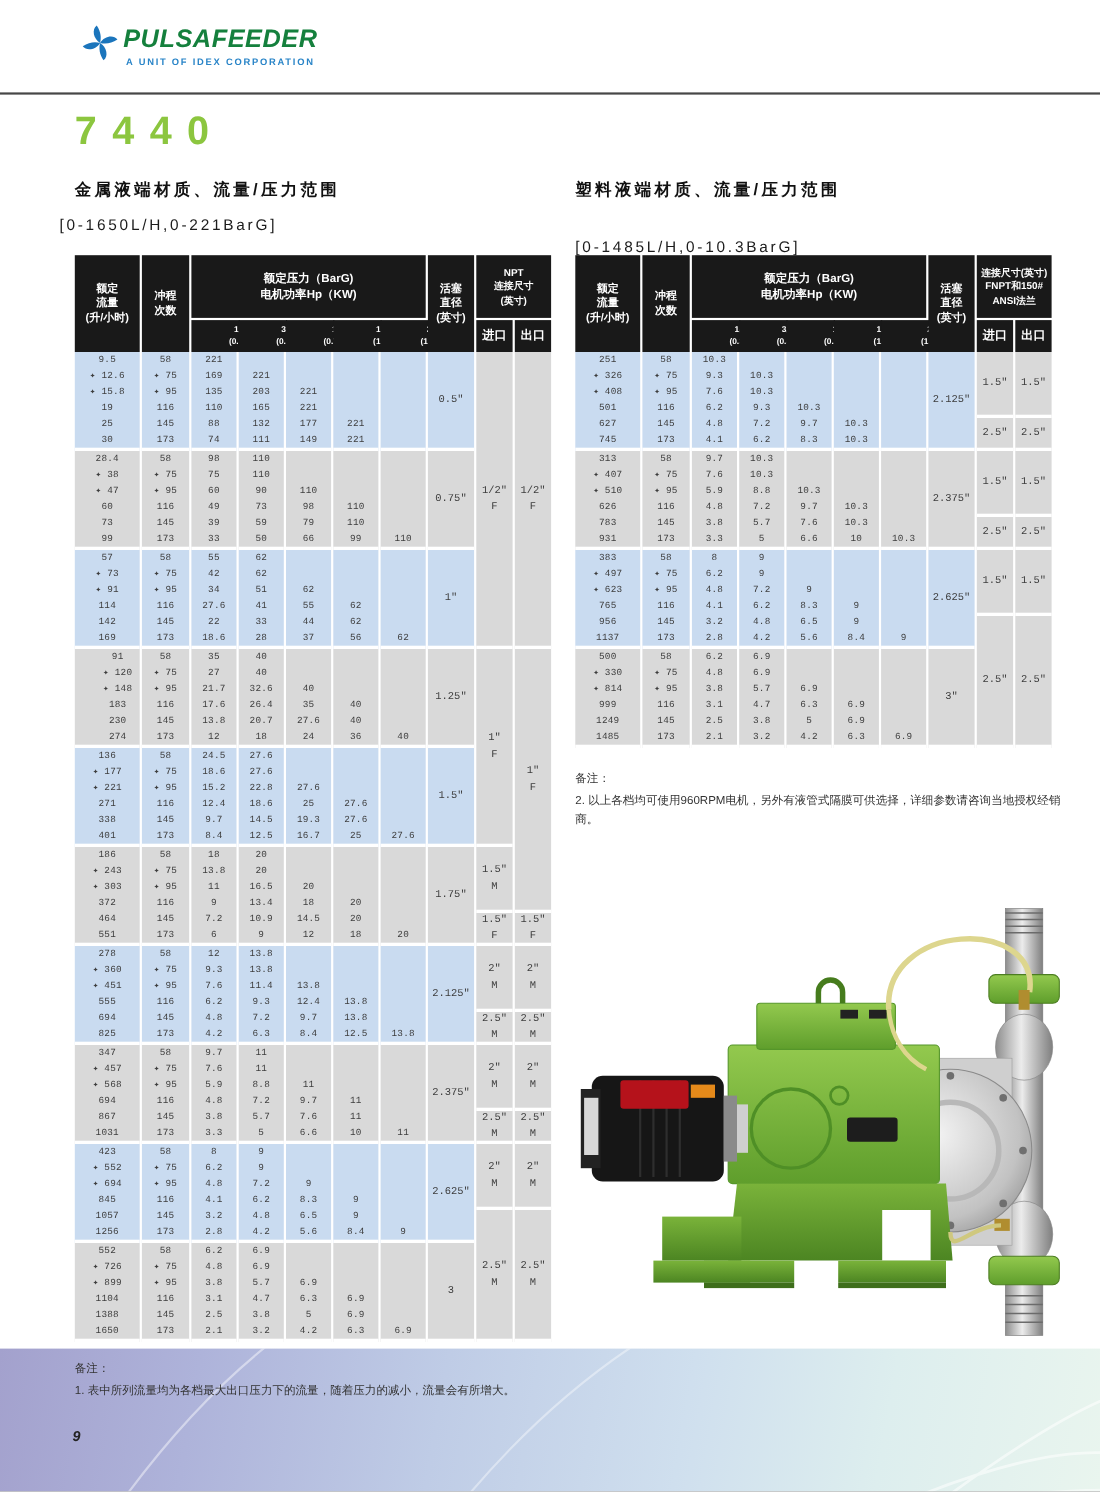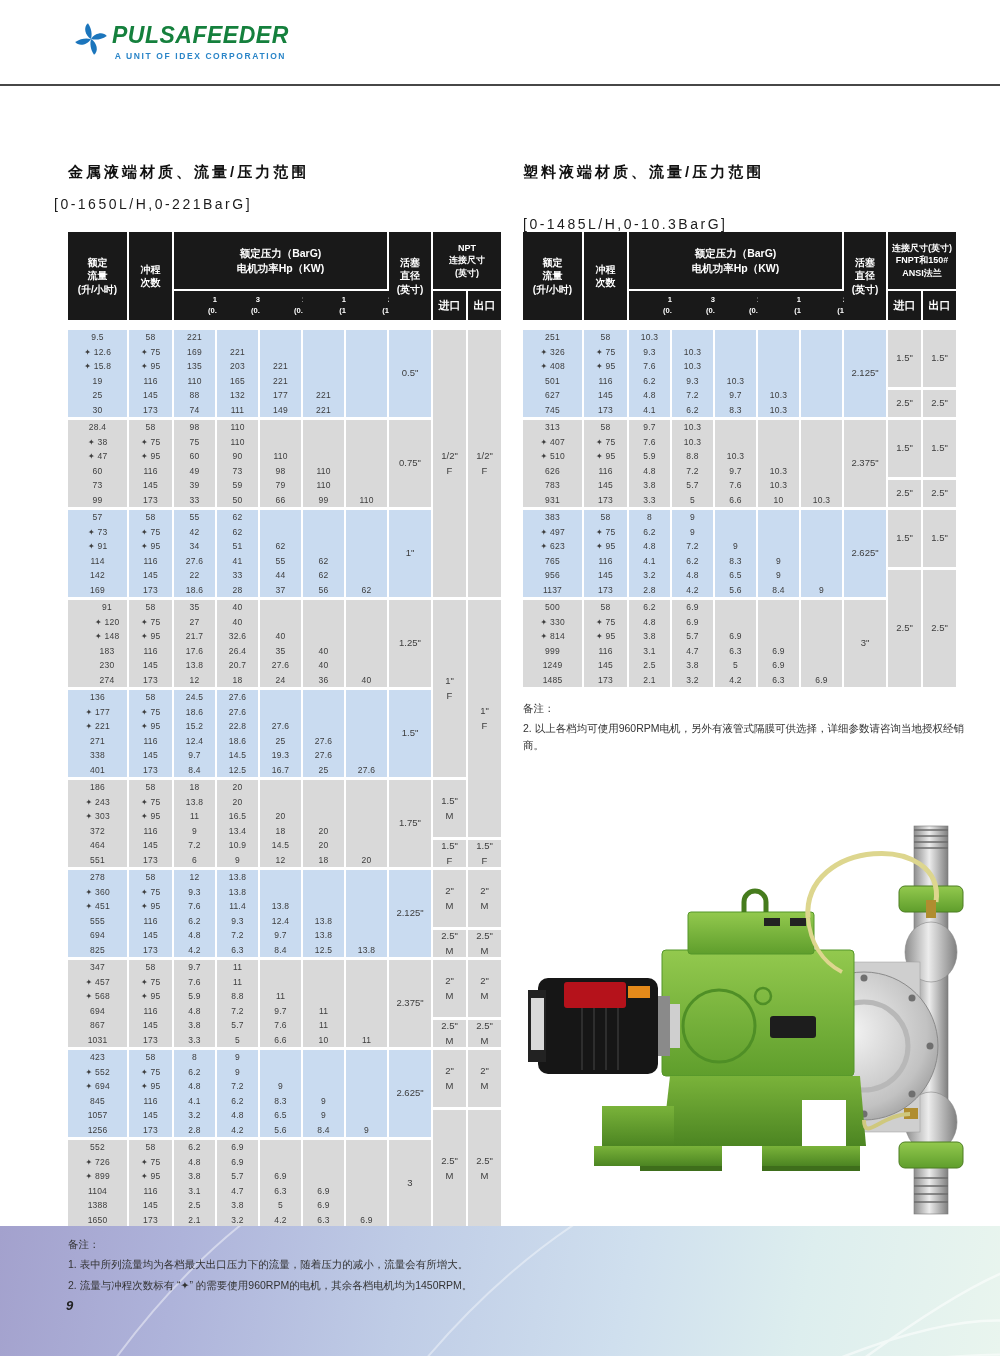--- a/index.html
+++ b/index.html
@@ -18,21 +18,21 @@
   .sec-title { position:absolute; font-size:15px; font-weight:bold; letter-spacing:3px; color:#111; }
   .sec-range { position:absolute; font-size:14px; letter-spacing:2.5px; color:#1c1c1c; font-weight:500; }
 
   
   .spec-table { position:absolute; width:436px; }
   .spec-header { display:grid; grid-template-rows:57px 29px; gap:2px; }
   .hdr { background:#191919; color:#fff; display:flex; align-items:center; justify-content:center;
          text-align:center; font-weight:bold; white-space:pre-line; line-height:1.35; }
   .f10 { font-size:10px; } .f105 { font-size:10.5px; } .f75 { font-size:7.6px;padding-left:44px; }
   .f9 { font-size:9px; } .f11 { font-size:11px; }
-  .spec-body { display:grid; grid-auto-rows:15px; column-gap:2px; margin-top:10px; }
+  .spec-body { display:grid; grid-auto-rows:15px; column-gap:2px; margin-top:0;font-family:Liberation Mono, monospace; }
   .blk { display:flex; flex-direction:column; border-bottom:3px solid #fff; }
   .blk .ln { flex:1; display:flex; align-items:center; justify-content:center;
              font-size:8.5px; color:#3d3d3d; letter-spacing:.2px; }
   .center-cell { display:flex; align-items:center; justify-content:center; border-bottom:3px solid #fff;
                  font-size:9.5px; color:#3d3d3d; white-space:pre-line; text-align:center; line-height:1.5; }
   .blue { background:#c9dbf0; }
   .gray { background:#d9d9d9; }
 
   
   .notes { position:absolute; width:444px; font-size:10.5px; color:#333; line-height:1.55; }
@@ -62,20 +62,21 @@
         </g>
       </svg>
     </span>
     <div class="logo-text">
       <div class="brand">PULSAFEEDER</div>
       <div class="tagline">A UNIT OF IDEX CORPORATION</div>
     </div>
   </div>
   <div class="top-rule"></div>
 
+  <div class="model">7440</div>
 
   <div class="sec-title" style="left:68px; top:163px;">金属液端材质、流量/压力范围</div>
   <div class="sec-range" style="left:54px; top:196px;">[0-1650L/H,0-221BarG]</div>
   <div class="sec-title" style="left:523px; top:163px;">塑料液端材质、流量/压力范围</div>
   <div class="sec-range" style="left:523px; top:196px;margin-top:20px;">[0-1485L/H,0-10.3BarG]</div>
 
   <div class="spec-table" id="left-table" style="left:68px; top:232px;">
       <div class="spec-header" style="grid-template-columns: 59px 43px 41px 41px 41px 41px 41px 42px 33px 33px;">
         <div class="hdr f10" style="grid-area: 1 / 1 / span 2;">额定
 流量
@@ -986,21 +987,20 @@
       <path d="M110,140 Q190,30 280,-30" stroke="#ffffff" stroke-width="2" fill="none" opacity="0.45"></path>
       <path d="M420,140 Q520,20 640,-40" stroke="#ffffff" stroke-width="2" fill="none" opacity="0.4"></path>
       <path d="M820,140 Q940,90 1010,95 M840,150 Q960,60 1020,40" stroke="#ffffff" stroke-width="2.5" fill="none" opacity="0.55"></path>
       <path d="M900,135 Q1000,125 1040,130" stroke="#ffffff" stroke-width="2" fill="none" opacity="0.5"></path>
     </svg>
   </div>
 
   <div class="notes" style="left:68px; top:1236px;">
     <div class="nt">备注：</div>
     <div class="nt">1. 表中所列流量均为各档最大出口压力下的流量，随着压力的减小，流量会有所增大。</div>
-    <div class="nt">2. 流量与冲程次数标有 “✦” 的需要使用960RPM的电机，其余各档电机均为1450RPM。</div>
   </div>
 
   <div class="pump">
     <svg width="478" height="424" viewBox="0 0 478 424">
       <defs>
         <linearGradient id="met" x1="0" y1="0" x2="1" y2="0">
           <stop offset="0" stop-color="#8d8d8d"></stop>
             <stop offset="0.45" stop-color="#ececec"></stop>
             <stop offset="1" stop-color="#7f7f7f"></stop>
         </linearGradient>

